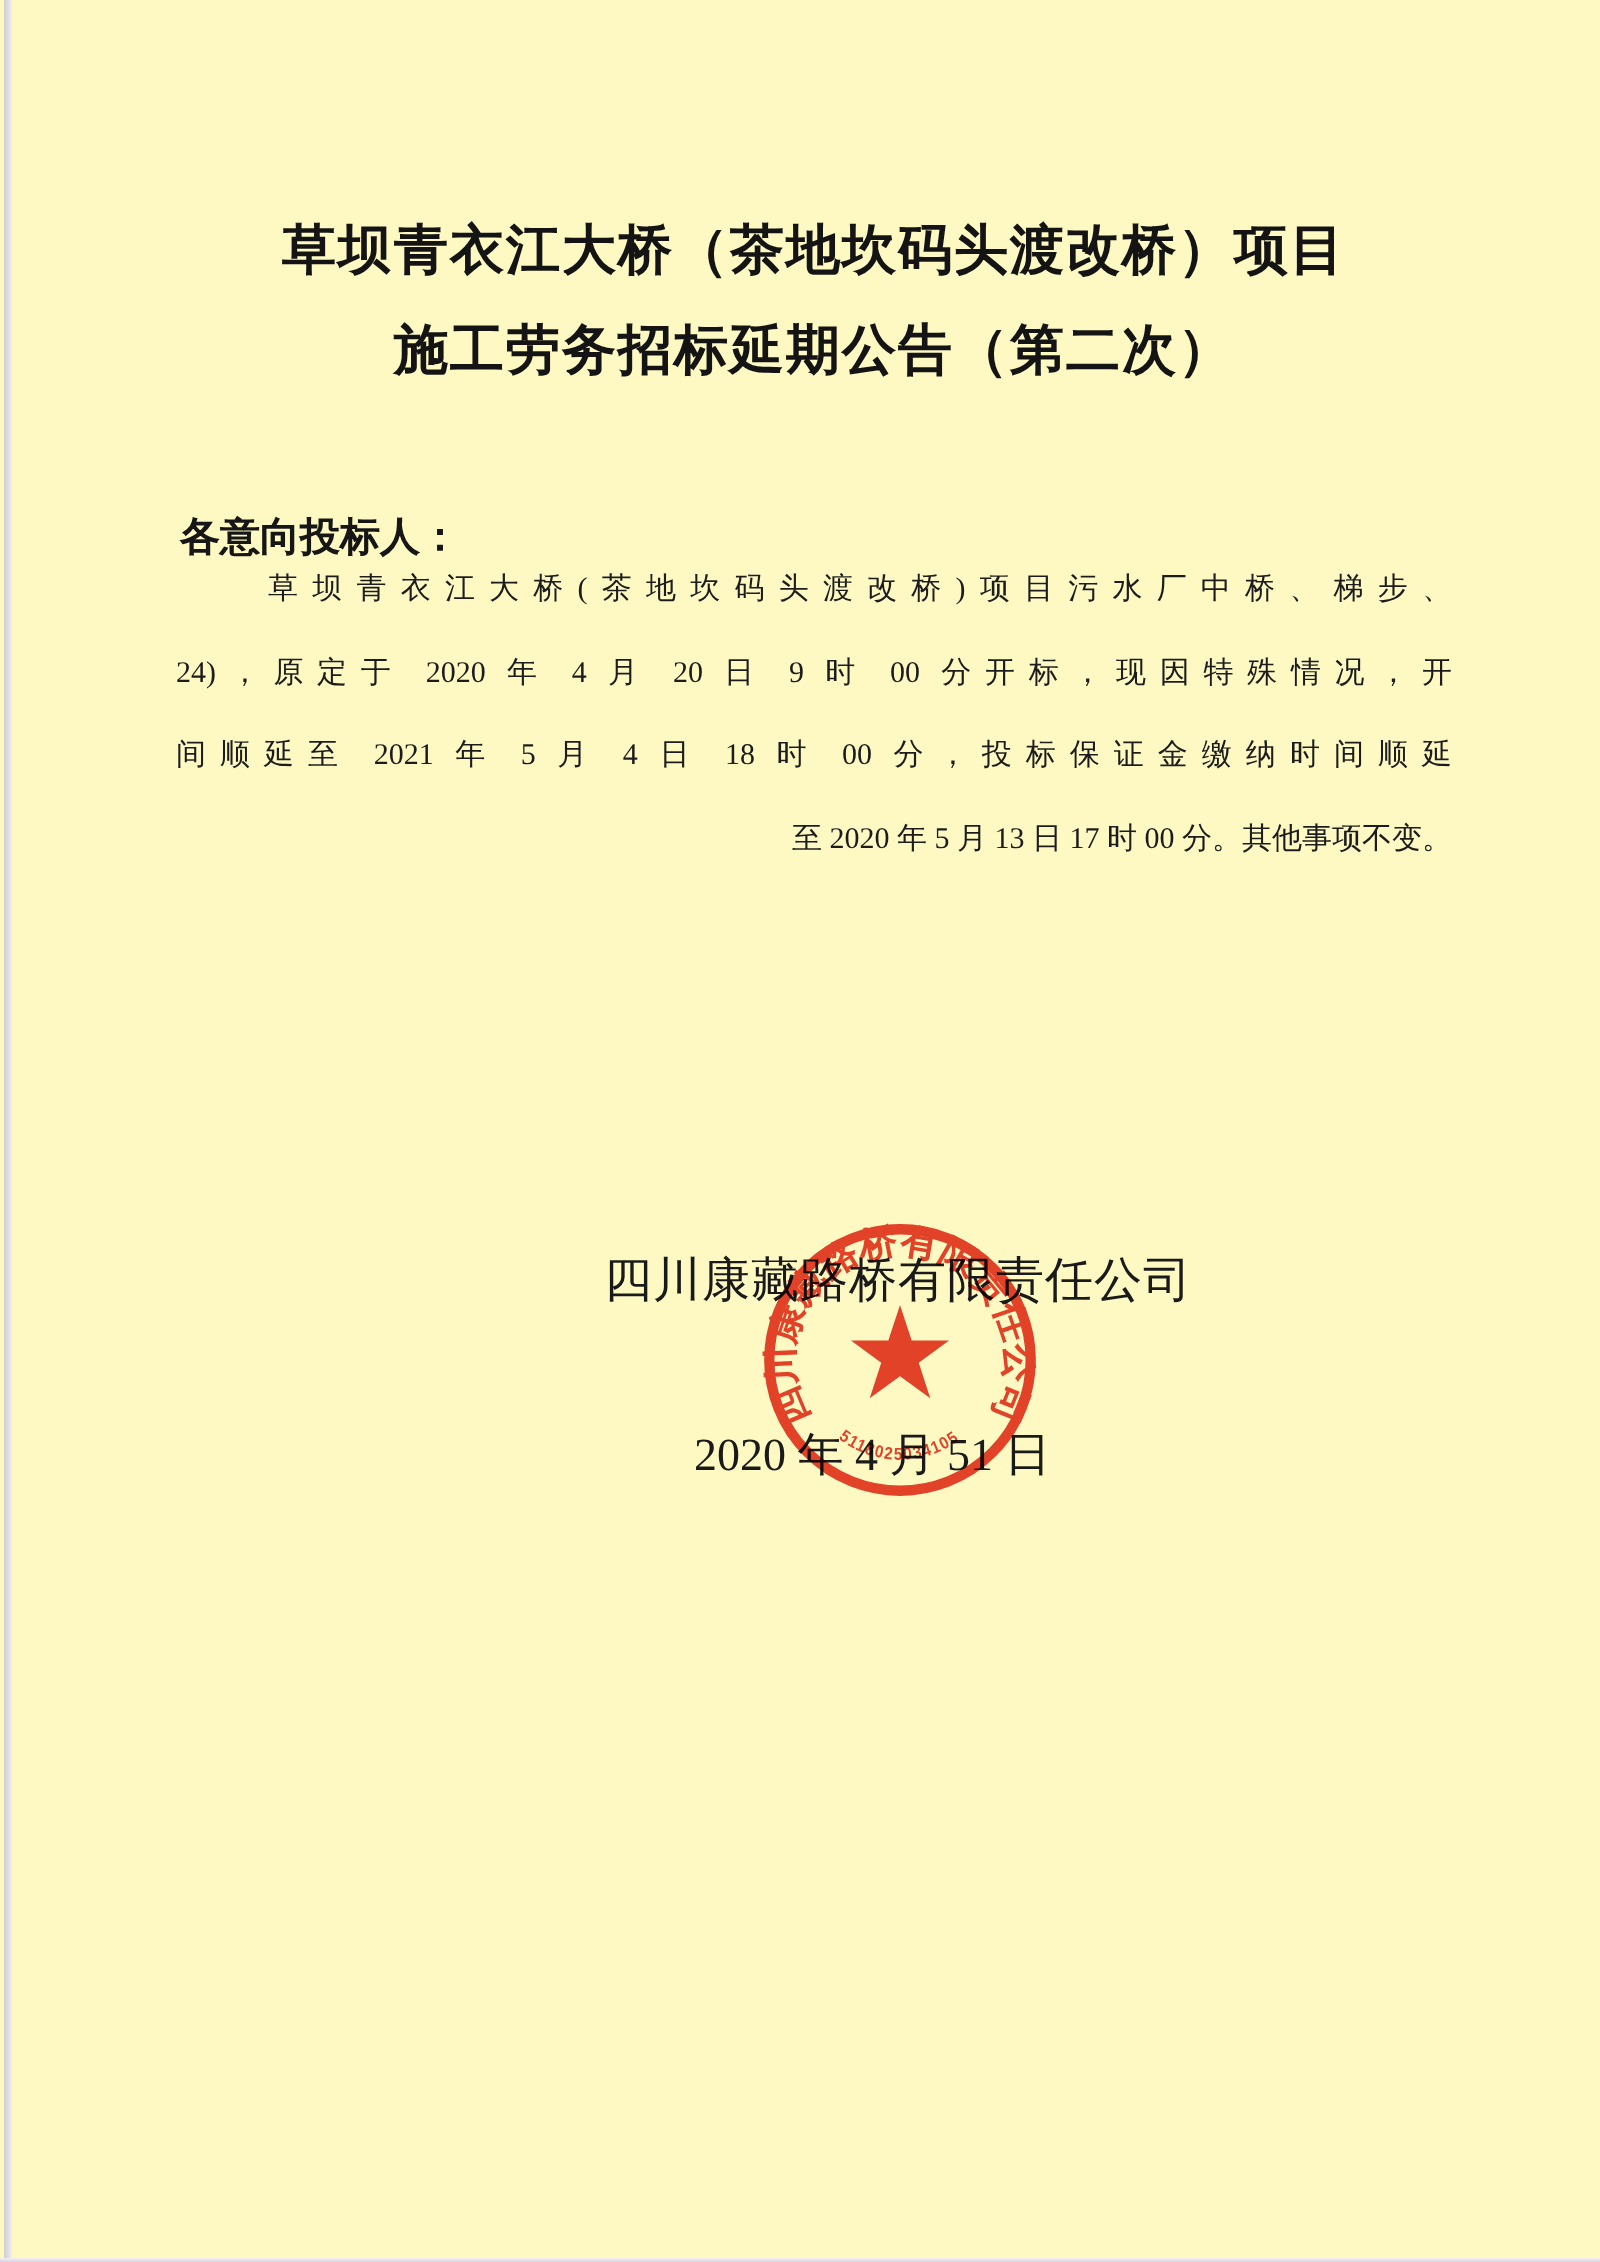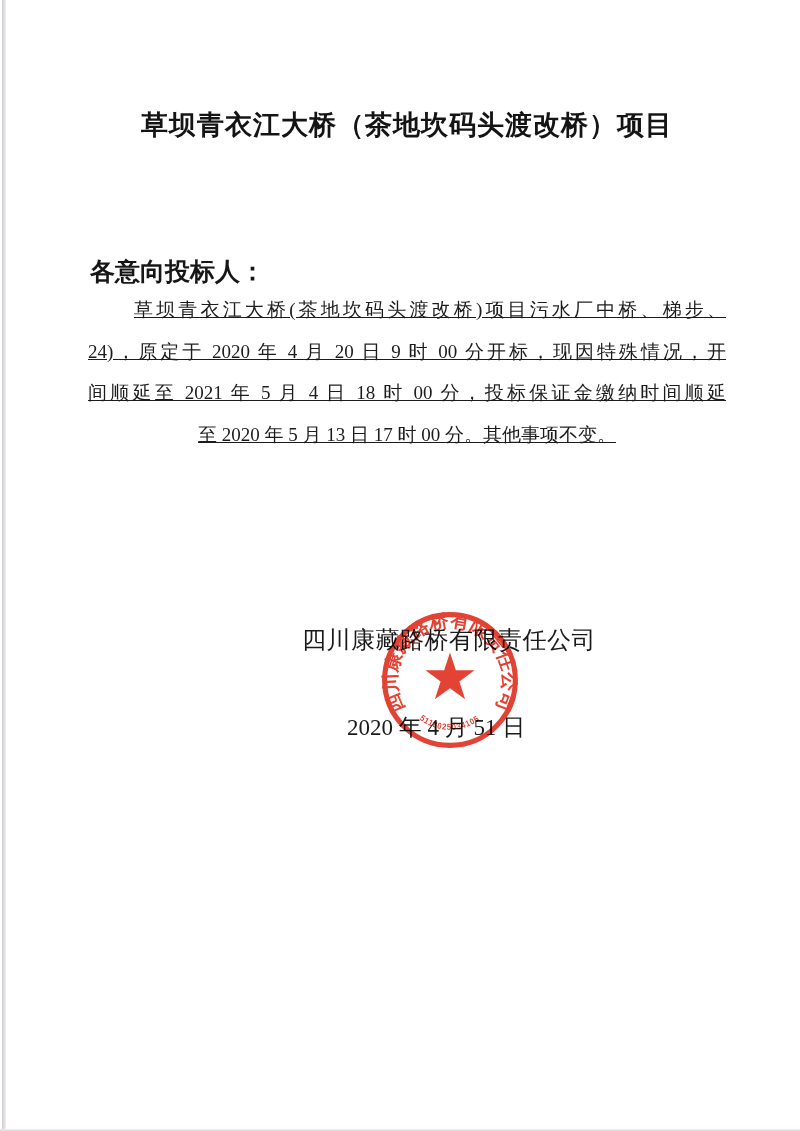--- a/index.html
+++ b/index.html
@@ -4,21 +4,21 @@
 <style>
   html, body { margin: 0; padding: 0; }
   body {
     width: 800px; height: 1131px;
     background: #e9e7ea;
     font-family: "Liberation Serif", "DejaVu Serif", serif;
   }
   .page {
     position: relative;
     width: 800px; height: 1131px;
-    background: #ffffff;
+    background: #fef9c3;
     overflow: hidden;
     color: #1b1b1b;
   }
   .scan-edge-left {
     position: absolute; left: 2px; top: 0;
     width: 4px; height: 100%;
     background: linear-gradient(to right, #cfcdd3, #efedf1);
   }
   .scan-edge-bottom {
     position: absolute; left: 0; bottom: 0;
@@ -29,38 +29,37 @@
     position: absolute; top: 100px; left: 83px; width: 648px;
     text-align: center;
     font-weight: bold;
     font-size: 27px;
     line-height: 50px;
     letter-spacing: 1px;
     color: #141414;
   }
   .salutation {
     position: absolute; top: 255px; left: 90px;
-    font-size: 25px; font-weight: bold;
+    font-size: 20px; font-weight: bold;
     color: #161616;
   }
   .body-block {
-    position: absolute; top: 289px; left: 88px; width: 638px;
-    font-size: 19px;
+    position: absolute; top: 275px; left: 88px; width: 638px;
+    font-size: 15px;
     color: #1c1c1c;
-    text-decoration: underline;
   }
   .body-line {
     height: 41.5px;
     line-height: 41.5px;
     text-align: justify;
     text-align-last: justify;
     white-space: nowrap;
   }
   .body-line.first { text-indent: 46px; }
-  .body-line.last  { text-align: center; text-align-last: auto; }
+  .body-line.last  { text-align: right; text-align-last: auto; }
   .company {
     position: absolute; top: 624px; left: 302px;
     font-size: 24px; letter-spacing: 0.5px;
     color: #1a1a1a;
   }
   .sign-date {
     position: absolute; top: 712px; left: 347px;
     font-size: 23px;
     color: #1a1a1a;
   }
@@ -78,20 +77,21 @@
 </style>
 </head>
 <body>
 
 <div class="page">
   <div class="scan-edge-left"></div>
   <div class="scan-edge-bottom"></div>
 
   <div class="title-block">
     <div class="title-line">草坝青衣江大桥（茶地坎码头渡改桥）项目</div>
+    <div class="title-line">施工劳务招标延期公告（第二次）</div>
   </div>
 
   <div class="salutation">各意向投标人：</div>
 
   <div class="body-block">
     <div class="body-line first">草坝青衣江大桥(茶地坎码头渡改桥)项目污水厂中桥、梯步、</div>
     <div class="body-line">24)，原定于 2020 年 4 月 20 日 9 时 00 分开标，现因特殊情况，开</div>
     <div class="body-line">间顺延至 2021 年 5 月 4 日 18 时 00 分，投标保证金缴纳时间顺延</div>
     <div class="body-line last">至 2020 年 5 月 13 日 17 时 00 分。其他事项不变。</div>
   </div>

